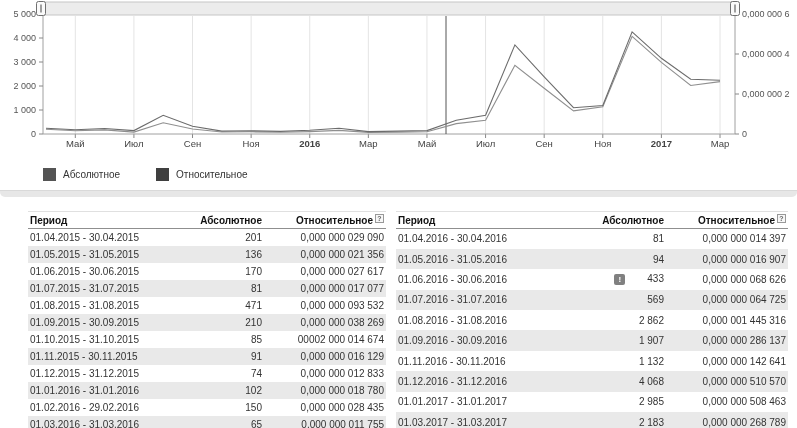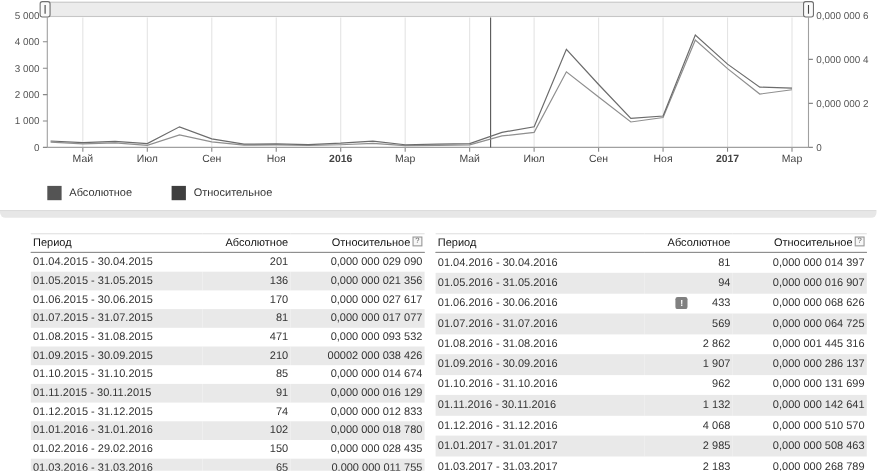--- a/index.html
+++ b/index.html
@@ -11,21 +11,21 @@
   .legend-swatch { width: 13px; height: 13px; margin-right: 7px; display: inline-block; }
   .legend-label { font-size: 10px; color: #333; }
   .card-footer { height: 7px; background: #e7e7e7; border-top: 1px solid #d9d9d9;
     border-radius: 0 0 5px 5px; margin-top: 4px; }
   .tables { display: flex; margin: 14px 7px 0 28px; gap: 10px; }
   .stats-table { border-collapse: collapse; table-layout: fixed; font-size: 10px; color: #333; }
   .stats-table.left { width: 358px; }
   .stats-table.right { width: 392px; }
   .stats-table col.c-abs { width: 80px; }
   .stats-table col.c-rel { width: 122px; }
-  .stats-table th { font-weight: normal; color: #111; text-align: left; height: 17px;
+  .stats-table th { font-weight: bold; color: #111; text-align: left; height: 17px;
     border-top: 1px solid #e0e0e0; border-bottom: 1px solid #8f8f8f; padding: 2px 2px;
     vertical-align: middle; white-space: nowrap; }
   .stats-table th.num, .stats-table td.num { text-align: right; }
   .stats-table td { height: 17px; padding: 1px 2px; white-space: nowrap; vertical-align: middle; }
   .stats-table tbody tr:nth-child(even) { background: #e9e9e9; }
   .help-box { display: inline-block; width: 9px; height: 9px; line-height: 8px; font-size: 7px;
     text-align: center; border: 1px solid #999; color: #666; background: #f7f7f7;
     vertical-align: 3px; margin-left: 2px; cursor: pointer; }
   .info-badge { display: inline-block; width: 11px; height: 11px; line-height: 11px;
     font-size: 8px; font-weight: bold; text-align: center; color: #fff; background: #808080;
@@ -154,26 +154,26 @@
           <td class="num">0,000 000 017 077</td>
         </tr>
         <tr>
           <td>01.08.2015 - 31.08.2015</td>
           <td class="num">471</td>
           <td class="num">0,000 000 093 532</td>
         </tr>
         <tr>
           <td>01.09.2015 - 30.09.2015</td>
           <td class="num">210</td>
-          <td class="num">00002 000 038 426</td>
+          <td class="num">0,000 000 038 269</td>
         </tr>
         <tr>
           <td>01.10.2015 - 31.10.2015</td>
           <td class="num">85</td>
-          <td class="num">0,000 000 014 674</td>
+          <td class="num">00002 000 014 674</td>
         </tr>
         <tr>
           <td>01.11.2015 - 30.11.2015</td>
           <td class="num">91</td>
           <td class="num">0,000 000 016 129</td>
         </tr>
         <tr>
           <td>01.12.2015 - 31.12.2015</td>
           <td class="num">74</td>
           <td class="num">0,000 000 012 833</td>
@@ -233,25 +233,20 @@
           <td>01.08.2016 - 31.08.2016</td>
           <td class="num">2 862</td>
           <td class="num">0,000 001 445 316</td>
         </tr>
         <tr>
           <td>01.09.2016 - 30.09.2016</td>
           <td class="num">1 907</td>
           <td class="num">0,000 000 286 137</td>
         </tr>
         <tr>
-          <td>01.10.2016 - 31.10.2016</td>
-          <td class="num">962</td>
-          <td class="num">0,000 000 131 699</td>
-        </tr>
-        <tr>
           <td>01.11.2016 - 30.11.2016</td>
           <td class="num">1 132</td>
           <td class="num">0,000 000 142 641</td>
         </tr>
         <tr>
           <td>01.12.2016 - 31.12.2016</td>
           <td class="num">4 068</td>
           <td class="num">0,000 000 510 570</td>
         </tr>
         <tr>

